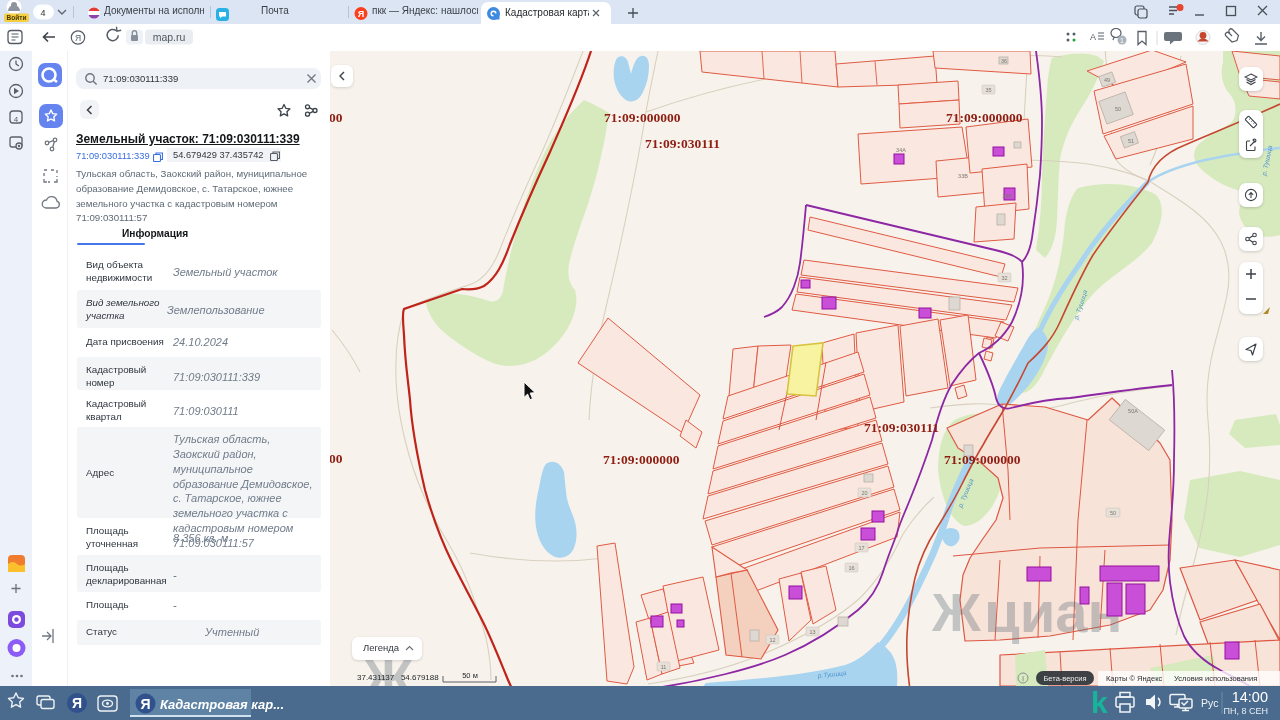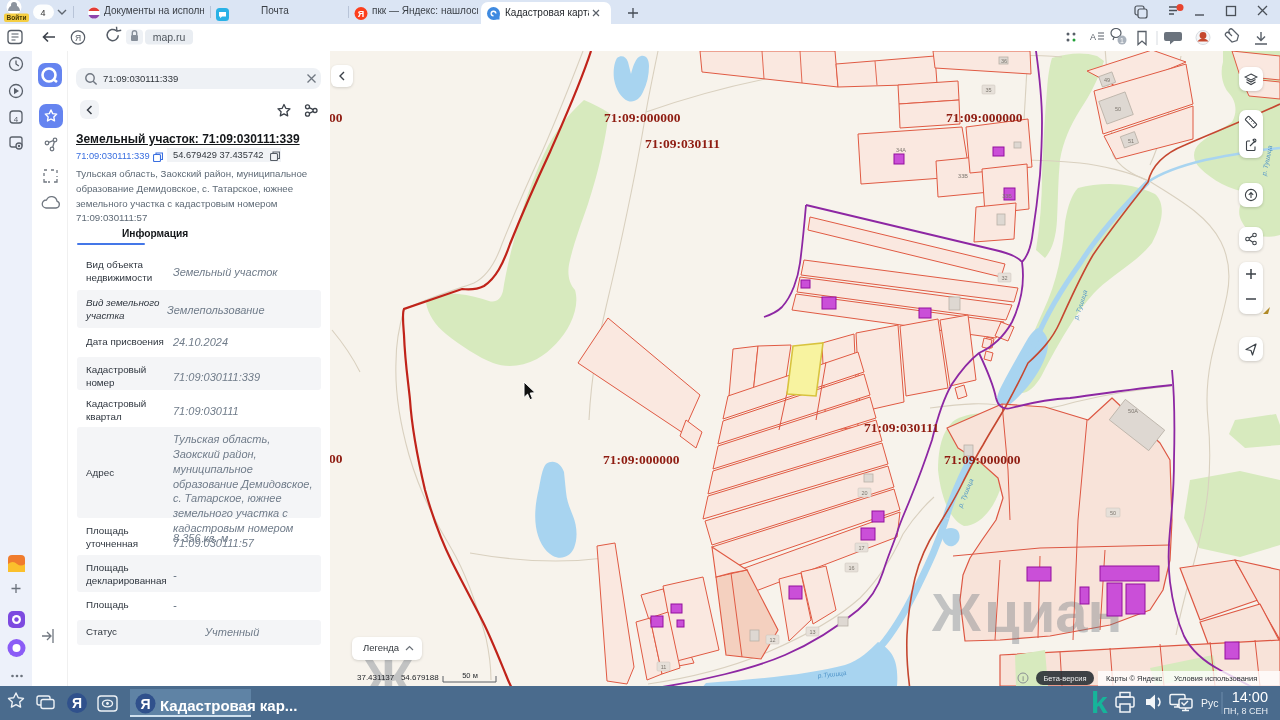--- a/index.html
+++ b/index.html
@@ -547,21 +547,21 @@
       </g>
       <circle cx="107.5" cy="17.5" r="1.4" fill="#eef2f6"></circle>
       <circle cx="77" cy="17" r="10" fill="#30518c"></circle>
       <text x="77" y="22" font-size="14" font-weight="bold" fill="#fff" text-anchor="middle">Я</text>
     </svg>
     <div style="position:absolute;left:130px;top:3px;width:121px;height:28px;background:#5f83a5;border-bottom:2px solid #cfe0ee;">
       <svg class="abs" style="left:5px;top:3.5px" width="21" height="21">
         <circle cx="10.5" cy="10.5" r="10" fill="#30518c"></circle>
         <text x="10.5" y="15.5" font-size="14" font-weight="bold" fill="#fff" text-anchor="middle">Я</text>
       </svg>
-      <span style="position:absolute;left:30px;top:8px;font-size:15px;font-weight:bold;color:#fff;white-space:nowrap;">Кадастровая кар...</span>
+      <span style="position:absolute;left:30px;top:8px;font-size:13px;font-weight:bold;color:#fff;white-space:nowrap;font-style:italic;">Кадастровая кар...</span>
     </div>
     <svg class="abs" style="left:1080px;top:0" width="200" height="34">
       <text x="11" y="27" font-size="30" font-weight="bold" fill="#16b49a" font-family="Liberation Sans,sans-serif">k</text>
       <g stroke="#f2f5f8" stroke-width="1.5" fill="none">
         <rect x="36" y="11" width="18" height="10" rx="1.5"></rect>
         <rect x="40" y="6.5" width="10" height="4.5"></rect>
         <rect x="40" y="18" width="10" height="8" fill="#4a6b8d"></rect>
         <path d="M66 13 h4 l5 -4.5 v15 l-5 -4.5 h-4 z" fill="#f2f5f8" stroke="none"></path>
         <path d="M78 12 a5 5 0 0 1 0 8" stroke-width="1.6"></path>
         <rect x="90" y="8.5" width="15" height="10" rx="1.5"></rect>

